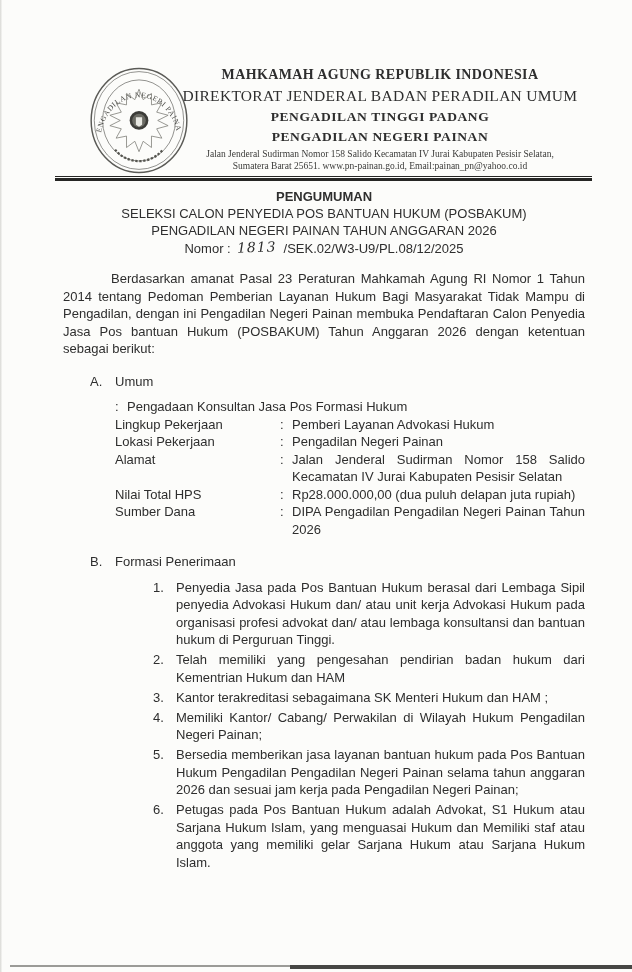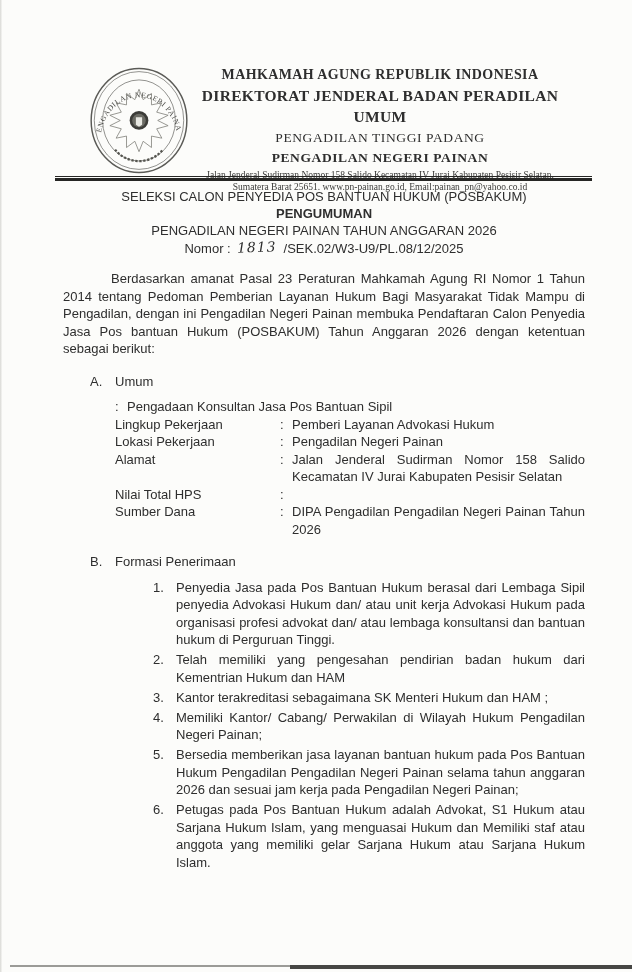--- a/index.html
+++ b/index.html
@@ -26,22 +26,22 @@
   }
   .scan-edge-bottom-dark {
     position:absolute; left:290px; right:0; bottom:3px; height:4px;
     background:#474744;
   }
 
   .letterhead { position:absolute; top:64px; left:63px; right:47px; }
   .seal { position:absolute; left:24px; top:2px; width:104px; height:110px; }
   .letterhead-text { margin-left:112px; text-align:center; font-family:"Liberation Serif", serif; }
   .lh1 { font-weight:bold; font-size:14px; line-height:21px; letter-spacing:0.4px; }
-  .lh2 { font-weight:bold; font-size:15.5px; line-height:21px; letter-spacing:0.3px; }
-  .lh3 { font-weight:normal; font-size:13.5px; line-height:21px; letter-spacing:0.6px; }
+  .lh2 { font-weight:normal; font-size:15.5px; line-height:21px; letter-spacing:0.3px; }
+  .lh3 { font-weight:bold; font-size:13.5px; line-height:21px; letter-spacing:0.6px; }
   .lh4 { font-weight:bold; font-size:13.5px; line-height:20px; letter-spacing:0.6px; }
   .addr { font-size:9.5px; line-height:11.5px; color:#3a3a38; margin-top:2px; }
 
   .rule {
     position:absolute; top:176px; left:55px; right:40px; height:6px;
     border-top:1px solid #262624;
   }
   .rule::after {
     content:""; display:block; margin-top:1px; height:3px; background:#262624;
   }
@@ -115,59 +115,60 @@
         <div>Jalan Jenderal Sudirman Nomor 158 Salido Kecamatan IV Jurai Kabupaten Pesisir Selatan,</div>
         <div>Sumatera Barat 25651. www.pn-painan.go.id, Email:painan_pn@yahoo.co.id</div>
       </div>
     </div>
   </div>
 
   <div class="rule"></div>
 
   <div class="doc">
 
+    <div class="t-center t-bold title-line">PENGUMUMAN</div>
     <div class="t-center title-line">SELEKSI CALON PENYEDIA POS BANTUAN HUKUM (POSBAKUM)</div>
-    <div class="t-center t-bold title-line">PENGUMUMAN</div>
     <div class="t-center title-line">PENGADILAN NEGERI PAINAN TAHUN ANGGARAN 2026</div>
     <div class="t-center nomor-line">
       <span>Nomor :</span>
       <span class="handwritten">1813</span>
       <span>/SEK.02/W3-U9/PL.08/12/2025</span>
     </div>
 
     <div class="intro">Berdasarkan amanat Pasal 23 Peraturan Mahkamah Agung RI Nomor 1 Tahun 2014 tentang Pedoman Pemberian Layanan Hukum Bagi Masyarakat Tidak Mampu di Pengadilan, dengan ini Pengadilan Negeri Painan membuka Pendaftaran Calon Penyedia Jasa Pos bantuan Hukum (POSBAKUM) Tahun Anggaran 2026 dengan ketentuan sebagai berikut:</div>
 
     <div class="section">
       <div class="sec-head">
         <span class="sec-label">A.</span>
         <span>Umum</span>
       </div>
       <div class="kv">
         <div class="kv-row">
           <span class="kv-colon">:</span>
-          <span class="kv-value">Pengadaan Konsultan Jasa Pos Bantuan Sipil</span>
+          <span class="kv-value">Pengadaan Konsultan Jasa Pos Formasi Hukum</span>
         </div>
         <div class="kv-row">
           <span class="kv-label">Lingkup Pekerjaan</span>
           <span class="kv-colon">:</span>
           <span class="kv-value">Pemberi Layanan Advokasi Hukum</span>
         </div>
         <div class="kv-row">
           <span class="kv-label">Lokasi Pekerjaan</span>
           <span class="kv-colon">:</span>
           <span class="kv-value">Pengadilan Negeri Painan</span>
         </div>
         <div class="kv-row">
           <span class="kv-label">Alamat</span>
           <span class="kv-colon">:</span>
           <span class="kv-value">Jalan Jenderal Sudirman Nomor 158 Salido Kecamatan IV Jurai Kabupaten Pesisir Selatan</span>
         </div>
         <div class="kv-row">
           <span class="kv-label">Nilai Total HPS</span>
           <span class="kv-colon">:</span>
+          <span class="kv-value">Rp28.000.000,00 (dua puluh delapan juta rupiah)</span>
         </div>
         <div class="kv-row">
           <span class="kv-label">Sumber Dana</span>
           <span class="kv-colon">:</span>
           <span class="kv-value">DIPA Pengadilan Pengadilan Negeri Painan Tahun 2026</span>
         </div>
       </div>
     </div>
 
     <div class="section">

